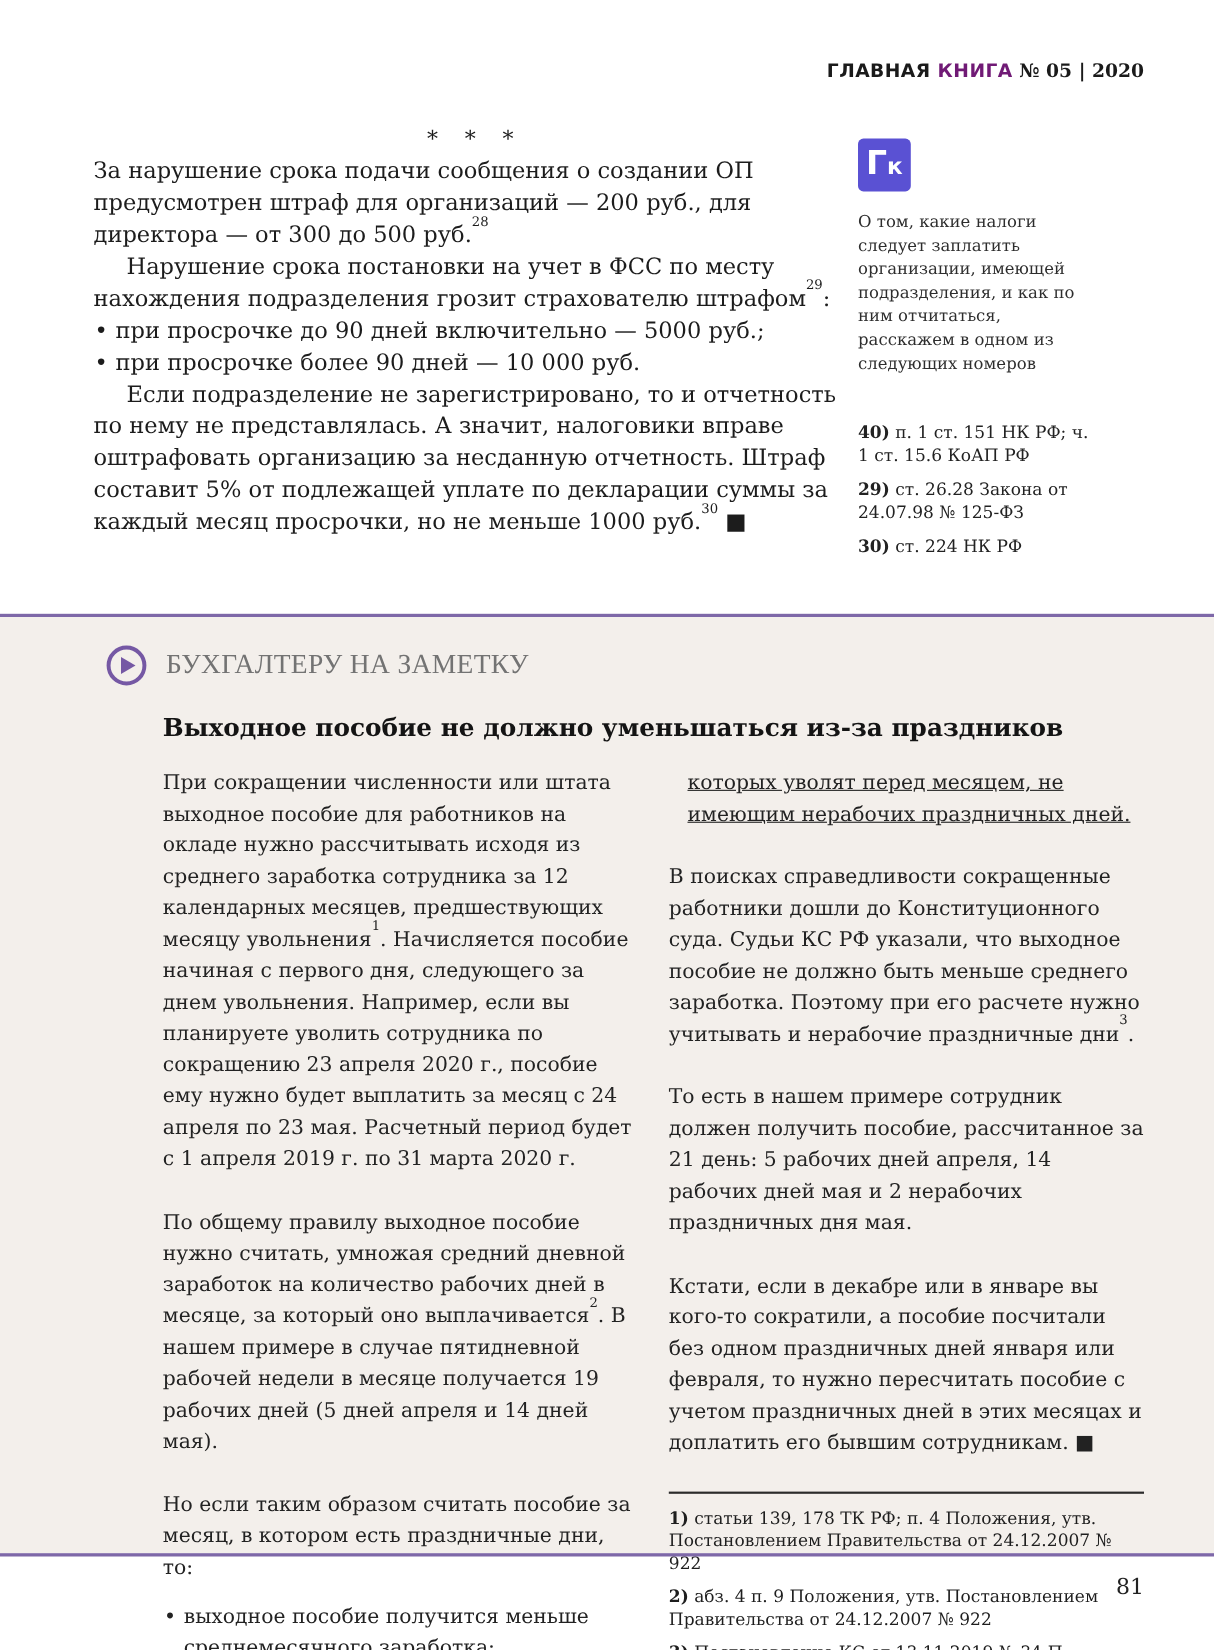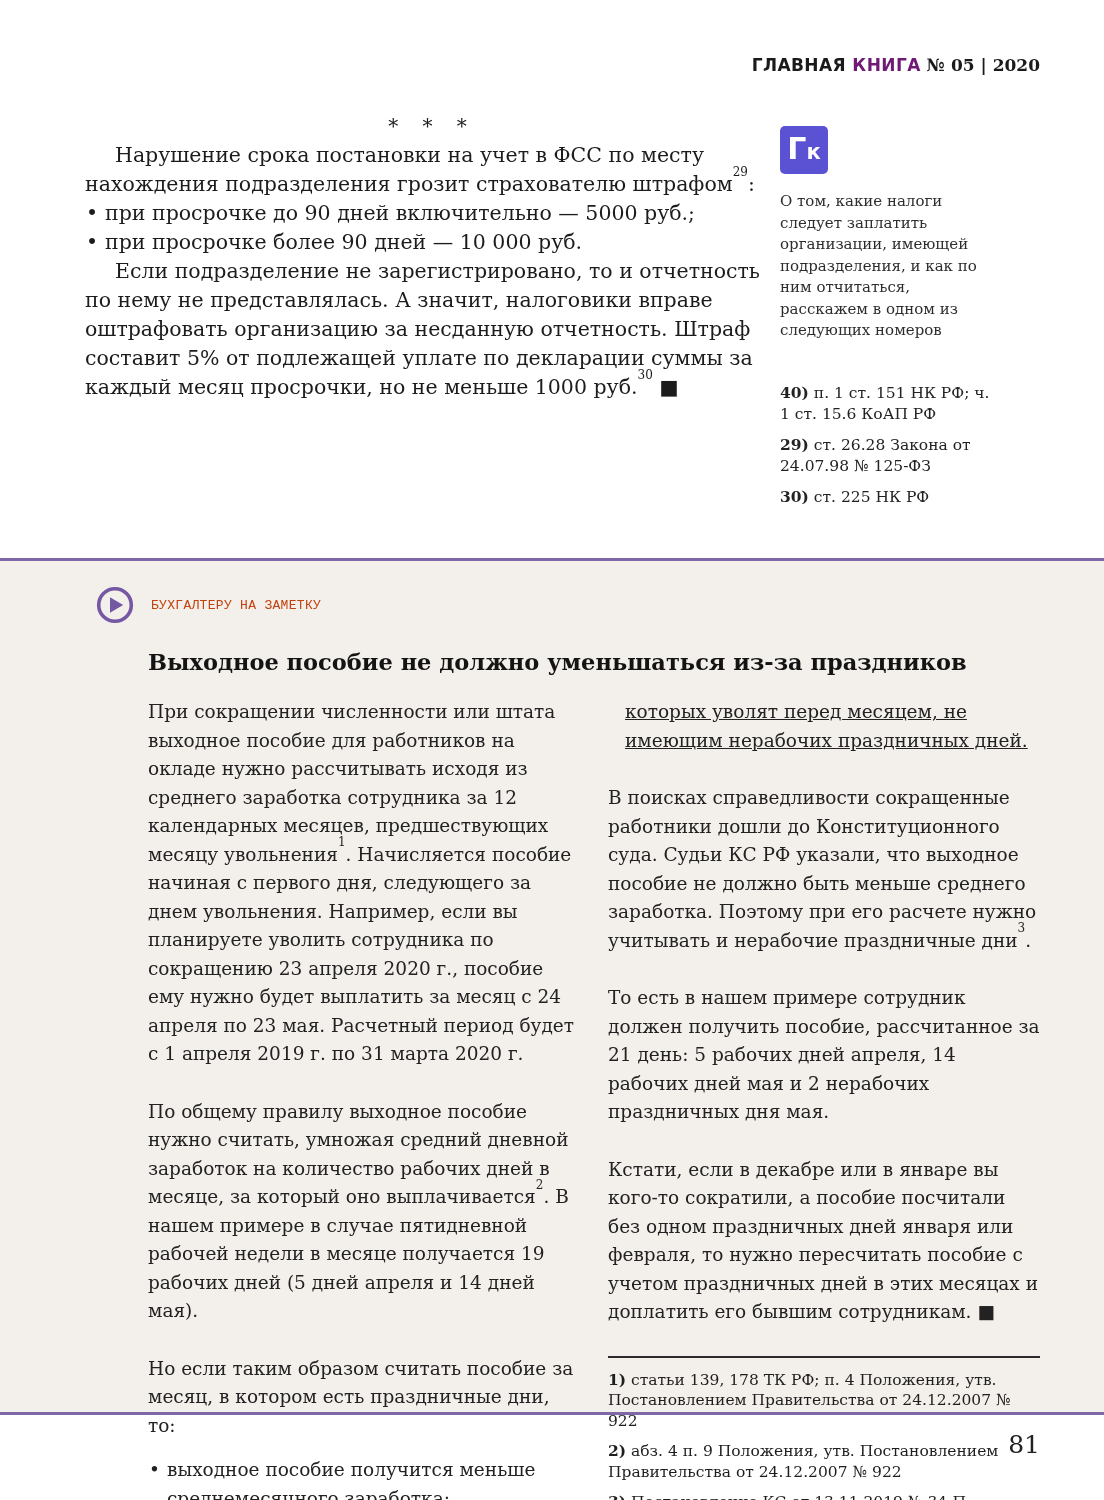--- a/index.html
+++ b/index.html
@@ -45,62 +45,63 @@
   
   .divider { position:absolute; left:0; width:1104px; height:3px; background:#7e68a8; }
   .divider-top { top:558px; }
   .divider-bottom { top:1412px; }
 
   
   .note-section { position:absolute; left:0; top:561px; width:1104px; height:851px; background:#f3efeb; }
   .kicker { position:absolute; left:95px; top:24px; display:flex; align-items:center; }
   .kicker svg { display:block; }
   .kicker-label {
-    margin-left:16px; font-family:Liberation Mono, monospace;
-    font-size:13px; color:#c2410c; letter-spacing:0.3px;
+    margin-left:16px; font-family:Liberation Serif, serif;
+    font-size:25px; color:#737373; letter-spacing:0.3px;
   }
   .section-title { position:absolute; left:148px; top:88px; font-size:22.5px; font-weight:bold; color:#141414; }
   .columns { position:absolute; left:148px; top:137px; width:892px; display:flex; }
   .col { width:432px; font-size:18.5px; line-height:28.5px; color:#222222; }
   .col-left { margin-right:28px; }
   .col p { margin:0 0 29px 0; }
   .col p.tight { margin-bottom:16px; }
   .b-item { position:relative; padding-left:19px; }
   .b-item::before { content:"•"; position:absolute; left:1px; }
   .cont-indent { padding-left:17px;text-decoration:underline; }
   .fn-block { border-top:2px solid #2b2b2b; padding-top:12px; }
   .fn-item { font-size:15.5px; line-height:20.5px; margin-bottom:10px; color:#1e1e1e; }
 
   
-  .page-num { position:absolute; top:1430px; right:64px; font-size:25px; color:#222222; }
+  .page-num { position:absolute; top:1430px; right:64px; font-size:20px; color:#222222; }
 </style>
 </head>
 <body>
 
 <div class="mag-header">
   <span>ГЛАВНАЯ </span><span class="accent">КНИГА</span><span class="issue"> № 05 | 2020</span>
 </div>
 
 <div class="top-article">
   <p class="stars">* * *</p>
+  <p><span>За нарушение срока подачи сообщения о создании ОП предусмотрен штраф для организаций — 200 руб., для директора — от 300 до 500 руб.</span><sup class="ref">28</sup></p>
   <p class="indent"><span>Нарушение срока постановки на учет в ФСС по месту нахождения подразделения грозит страхователю штрафом</span><sup class="ref">29</sup><span>:</span></p>
   <div class="tb-item">при просрочке до 90 дней включительно — 5000 руб.;</div>
   <div class="tb-item">при просрочке более 90 дней — 10 000 руб.</div>
   <p class="indent"><span>Если подразделение не зарегистрировано, то и отчетность по нему не представлялась. А значит, налоговики вправе оштрафовать организацию за несданную отчетность. Штраф составит 5% от подлежащей уплате по декларации суммы за каждый месяц просрочки, но не меньше 1000 руб.</span><sup class="ref">30</sup><span> ■</span></p>
 </div>
 
 <div class="sidebar">
   <div class="gk-logo">
     <span class="g">Г</span><span class="k">к</span>
   </div>
   <div class="sidebar-note">О том, какие налоги следует заплатить организации, имеющей подразделения, и как по ним отчитаться, расскажем в одном из следующих номеров</div>
   <div class="sidebar-refs">
     <div class="sb-fn"><span class="fn-num">40)</span><span> п. 1 ст. 151 НК РФ; ч. 1 ст. 15.6 КоАП РФ</span></div>
     <div class="sb-fn"><span class="fn-num">29)</span><span> ст. 26.28 Закона от 24.07.98 № 125-ФЗ</span></div>
-    <div class="sb-fn"><span class="fn-num">30)</span><span> ст. 225 НК РФ</span></div>
+    <div class="sb-fn"><span class="fn-num">30)</span><span> ст. 224 НК РФ</span></div>
   </div>
 </div>
 
 <div class="divider divider-top"></div>
 
 <div class="note-section">
   <div class="kicker">
     <svg width="40" height="40" viewBox="0 0 40 40">
       <circle cx="20" cy="20" r="16.3" fill="none" stroke="#7558a4" stroke-width="3.6"></circle>
       <path d="M15 12.3 L28.2 20 L15 27.7 Z" fill="#7558a4"></path>

